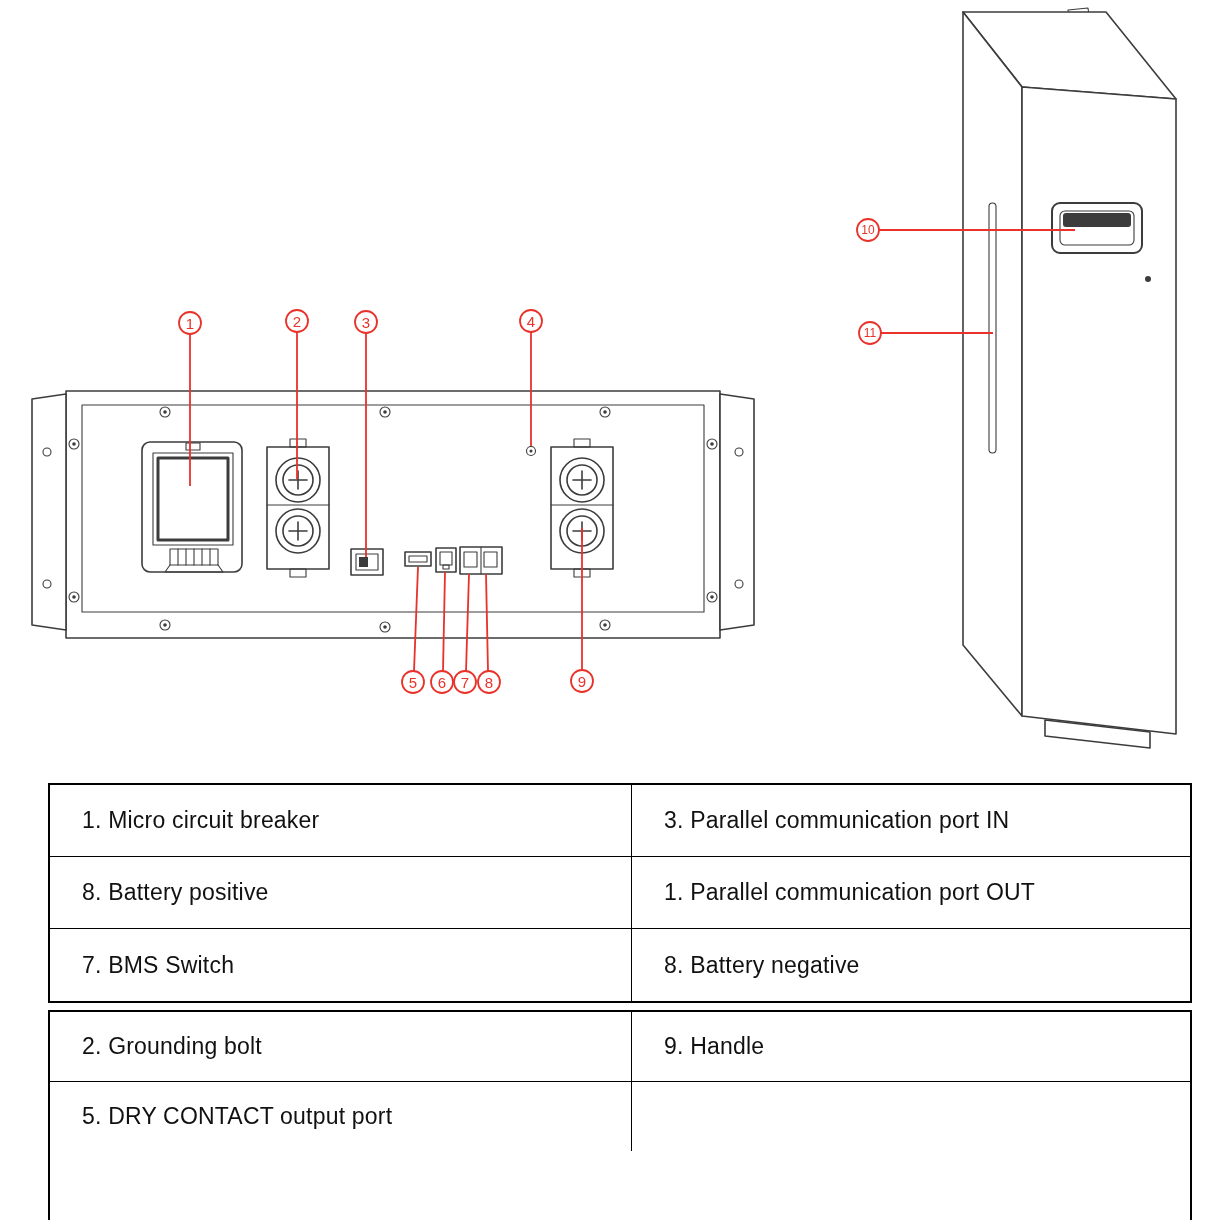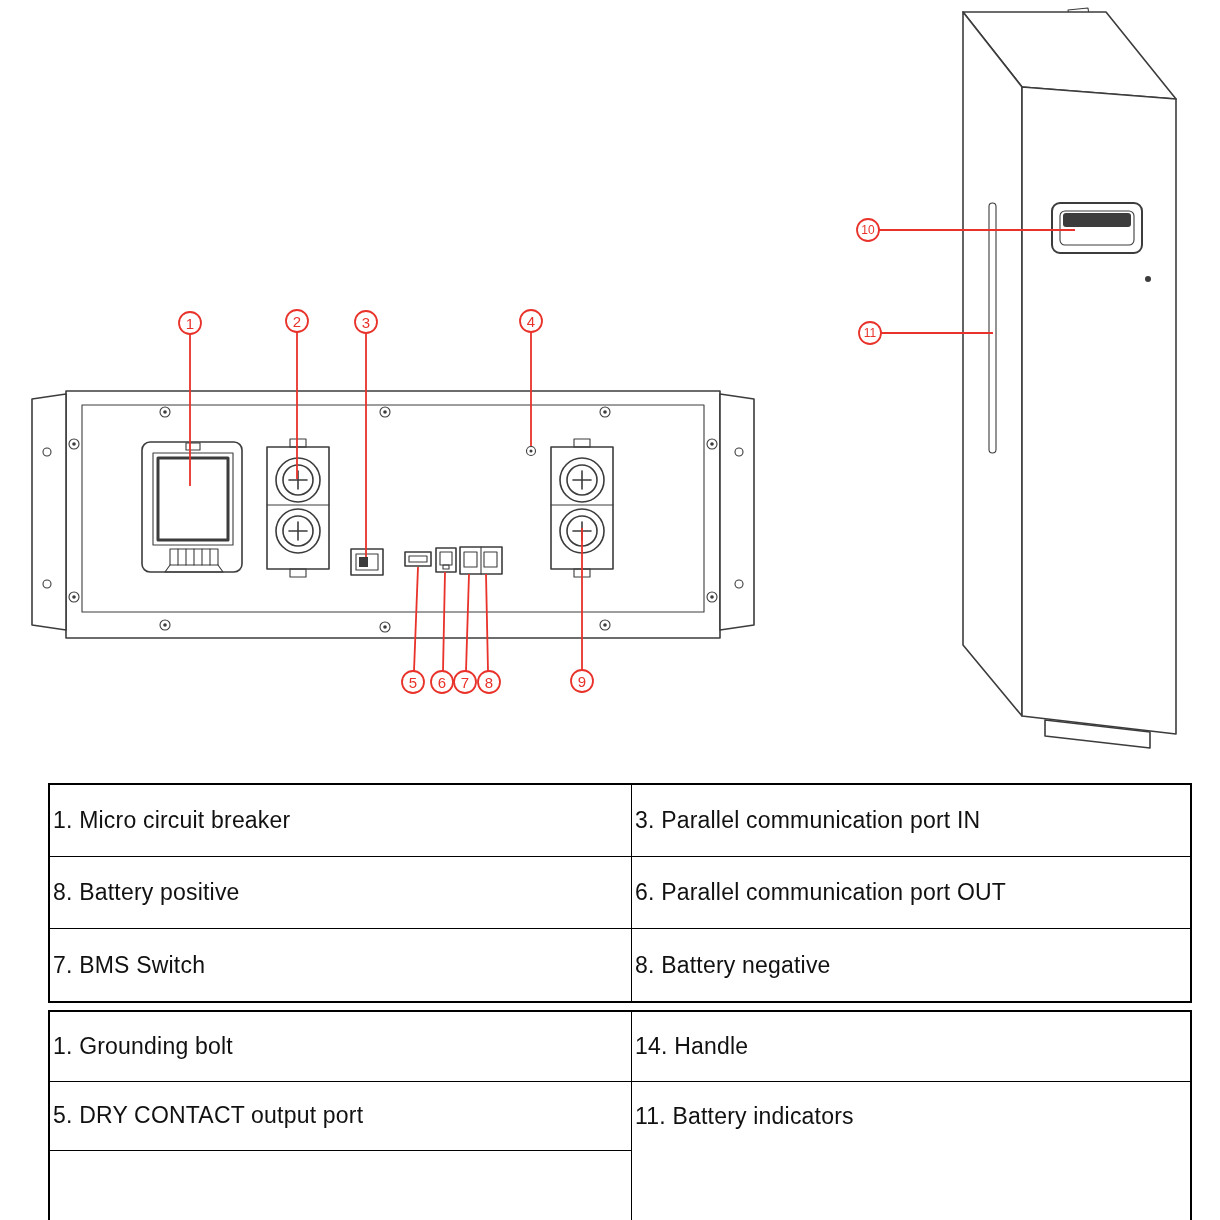--- a/index.html
+++ b/index.html
@@ -12,21 +12,21 @@
   .thin { stroke-width:1.1; }
   .thick { stroke-width:3; }
   .cc { fill:#fff; stroke:var(--red); stroke-width:1.8; }
   .cl { stroke:var(--red); stroke-width:1.8; }
   .co { fill:var(--red); stroke:none; font-family:"Liberation Sans",sans-serif; font-size:15px;
         text-anchor:middle; dominant-baseline:central; }
   .co2 { font-size:12px; }
   .tbl { position:absolute; left:48px; width:1144px; border:2px solid #000;
          display:grid; grid-template-columns:582px 1fr; background:#fff; }
   .tbl .cell { border-right:1.5px solid #000; border-bottom:1.5px solid #000;
-               display:flex; align-items:center; padding:0 10px 0 3px;
+               display:flex; align-items:center; padding:0 10px 0 32px;
                font-size:23px; color:#111; letter-spacing:0.2px; }
   .tbl .cell:nth-child(2n) { border-right:none; }
   .tbl .cell:nth-last-child(-n+2) { border-bottom:none; }
   .s1 { top:783px; height:220px; grid-template-rows:repeat(3,1fr); }
   .s2 { top:1010px; height:213px; grid-template-rows:repeat(3,1fr); }
 </style>
 </head>
 <body>
 
 <div class="canvas">
@@ -195,26 +195,25 @@
       <text class="co co2" x="868" y="230">10</text>
       <circle class="cc" cx="870" cy="333" r="11"></circle>
       <text class="co co2" x="870" y="333">11</text>
     </g>
   </svg>
 
   <div class="tbl s1">
     <div class="cell">1. Micro circuit breaker</div>
     <div class="cell">3. Parallel communication port IN</div>
     <div class="cell">8. Battery positive</div>
-    <div class="cell">6. Parallel communication port OUT</div>
+    <div class="cell">1. Parallel communication port OUT</div>
     <div class="cell">7. BMS Switch</div>
     <div class="cell">8. Battery negative</div>
   </div>
 
   <div class="tbl s2">
-    <div class="cell">1. Grounding bolt</div>
-    <div class="cell">14. Handle</div>
+    <div class="cell">2. Grounding bolt</div>
+    <div class="cell">9. Handle</div>
     <div class="cell">5. DRY CONTACT output port</div>
-    <div class="cell">11. Battery indicators</div>
     <div class="cell"></div>
   </div>
 
 </div>
 
 </body></html>

